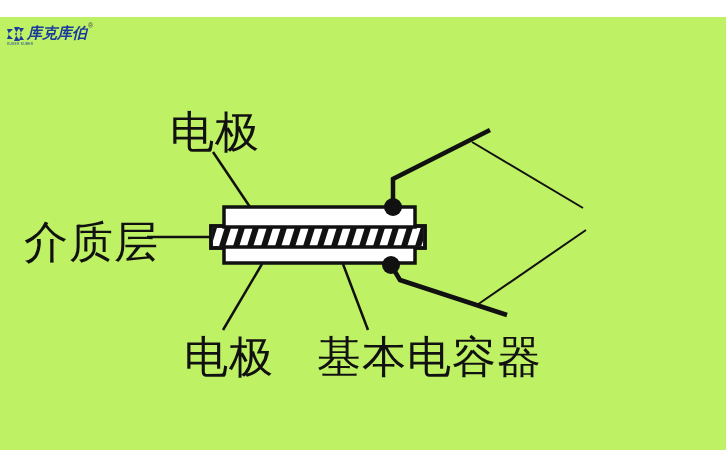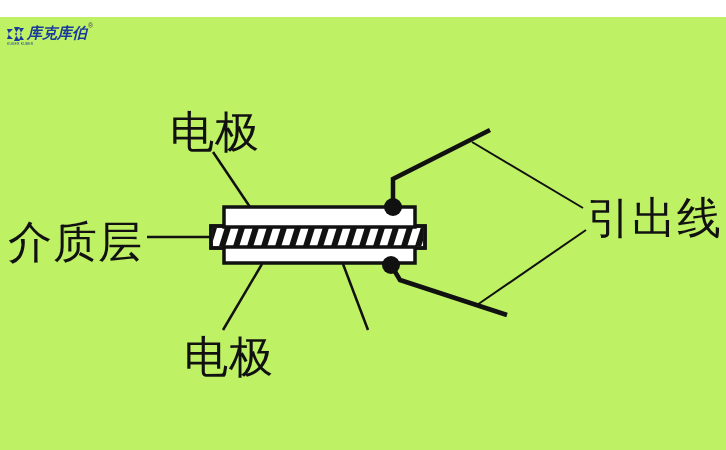--- a/index.html
+++ b/index.html
@@ -35,21 +35,21 @@
   .diagram-svg{position:absolute;left:0;top:0;width:726px;height:450px;}
   .dlabel{
     position:absolute;
     color:#111;
     font-size:44px;
     line-height:1.08;
     letter-spacing:1px;
     white-space:nowrap;
   }
   .lbl-electrode-top{left:170px;top:92px;}
-  .lbl-dielectric{left:8px;top:202px;}
+  .lbl-dielectric{left:24px;top:202px;}
   .lbl-electrode-bottom{left:184px;top:317px;}
   .lbl-basic-capacitor{left:317px;top:317px;}
   .lbl-lead-wires{left:587px;top:178px;}
 </style>
 </head>
 <body>
 
 <div class="canvas">
 
   <div class="logo">
@@ -105,14 +105,14 @@
     <rect x="224" y="190" width="191" height="20" fill="#fff" stroke="#111" stroke-width="3.5"></rect>
     <rect x="224" y="230" width="191" height="16" fill="#fff" stroke="#111" stroke-width="3.5"></rect>
 
     <circle cx="393" cy="190" r="9" fill="#111"></circle>
     <circle cx="391" cy="248" r="9" fill="#111"></circle>
   </svg>
 
   <div class="dlabel lbl-electrode-top">电极</div>
   <div class="dlabel lbl-dielectric">介质层</div>
   <div class="dlabel lbl-electrode-bottom">电极</div>
-  <div class="dlabel lbl-lead-wires">引出线</div>
+  <div class="dlabel lbl-basic-capacitor">基本电容器</div>
 </div>
 
 </body></html>

